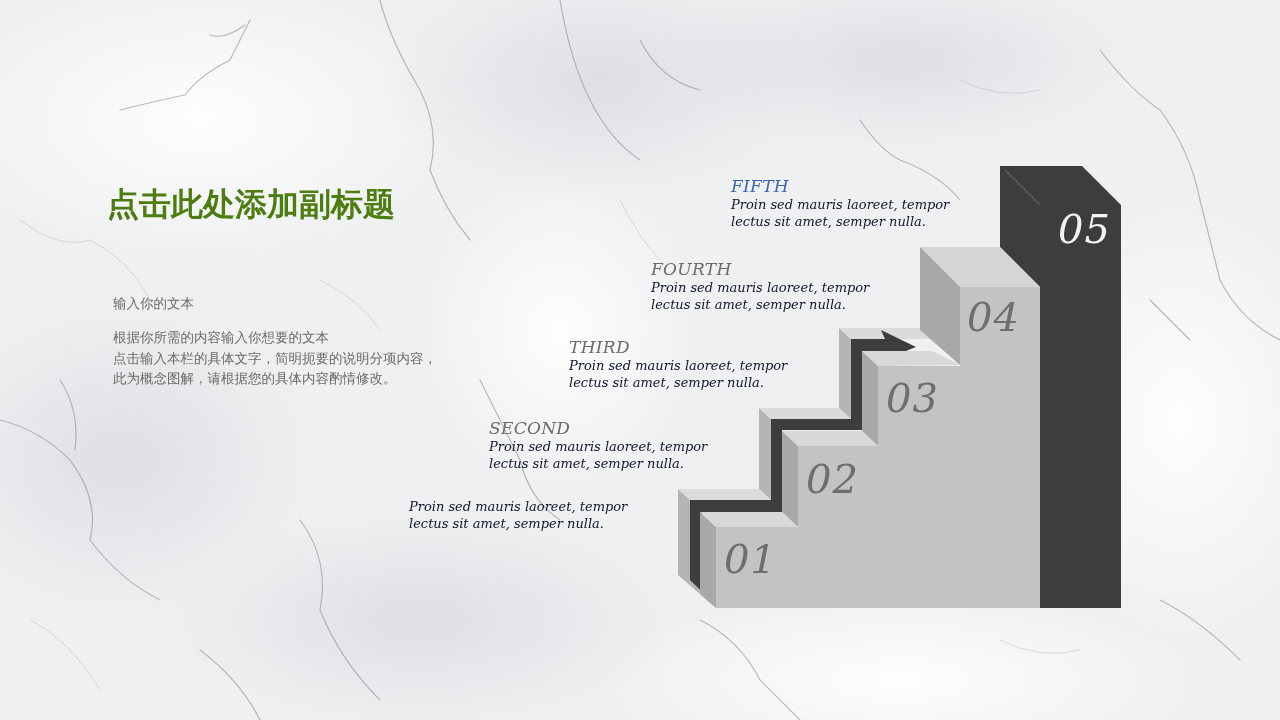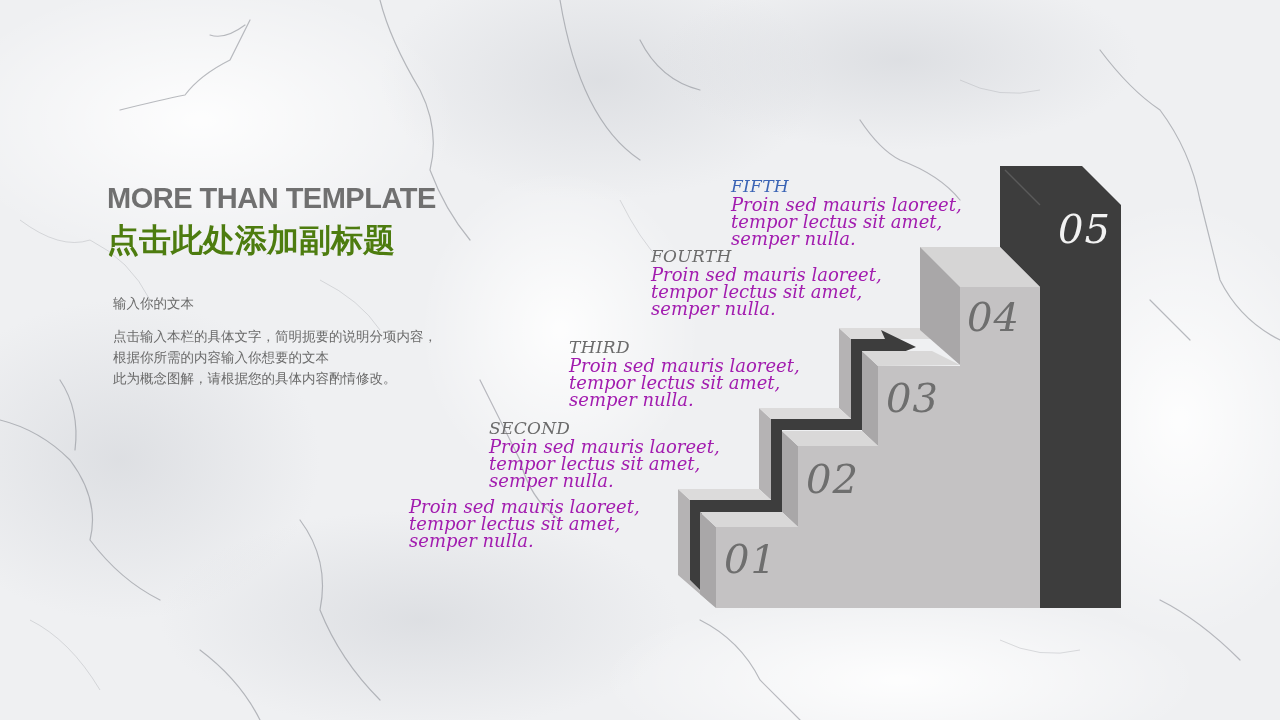--- a/index.html
+++ b/index.html
@@ -21,21 +21,21 @@
   .desc { position: absolute; left: 113px; top: 292px; color: #6a6a6a; font-size: 13.5px; line-height: 22px; }
   .desc .line { white-space: nowrap; line-height: 22px; }
   .desc .line.tight { line-height: 20px; }
   .stairs { position: absolute; left: 0; top: 0; width: 1280px; height: 720px; }
   .step-label {
     position: absolute; text-align: left; width: 260px;
     font-family: "DejaVu Serif", serif; font-style: italic;
   }
   .step-label .name { font-size: 17px; color: #6b6b6b; line-height: 20px; letter-spacing: 0.3px; }
   .step-label .name.accent { color: #3b64b5; }
-  .step-label .text { font-size: 18px; color: #a21caf; line-height: 17px; }
+  .step-label .text { font-size: 13px; color: #0f172a; line-height: 17px; }
   .num {
     position: absolute; font-family: "DejaVu Serif", serif; font-style: italic;
     font-size: 40px; color: #6e6e6e; letter-spacing: 1px;
   }
   .num.light { color: #f2f2f2; }
 </style>
 </head>
 <body>
 
 <svg class="bg" viewBox="0 0 1280 720" xmlns="http://www.w3.org/2000/svg">
@@ -80,28 +80,27 @@
     <path d="M20 220 Q60 250 90 240 Q130 260 150 300"></path>
     <path d="M320 280 Q360 300 380 330"></path>
     <path d="M960 80 Q1000 100 1040 90"></path>
     <path d="M1000 640 Q1040 660 1080 650"></path>
     <path d="M30 620 Q70 640 100 690"></path>
     <path d="M620 200 Q640 240 660 260"></path>
   </g>
 </svg>
 
 <div class="title-block">
-  <div class="en-title">MORE THAN TEMPLATE</div>
   <div class="cn-title">点击此处添加副标题</div>
 </div>
 
 <div class="desc">
   <div class="line" style="margin-bottom:12px;">输入你的文本</div>
+  <div class="line">根据你所需的内容输入你想要的文本</div>
   <div class="line tight">点击输入本栏的具体文字，简明扼要的说明分项内容，</div>
-  <div class="line">根据你所需的内容输入你想要的文本</div>
   <div class="line tight">此为概念图解，请根据您的具体内容酌情修改。</div>
 </div>
 
 <svg class="stairs" viewBox="0 0 1280 720" xmlns="http://www.w3.org/2000/svg">
 
   <g>
     <polygon points="1000,166 1082,166 1121,205 1121,608 1000,608" fill="#3d3d3d"></polygon>
     <line x1="1005" y1="170" x2="1040" y2="205" stroke="#5a5a5a" stroke-width="1.5"></line>
   </g>
 
@@ -148,20 +147,20 @@
   <div class="text">Proin sed mauris laoreet, tempor lectus sit amet, semper nulla.</div>
 </div>
 <div class="step-label" style="left:489px; top:418px;">
   <div class="name">SECOND</div>
   <div class="text">Proin sed mauris laoreet, tempor lectus sit amet, semper nulla.</div>
 </div>
 <div class="step-label" style="left:569px; top:337px;">
   <div class="name">THIRD</div>
   <div class="text">Proin sed mauris laoreet, tempor lectus sit amet, semper nulla.</div>
 </div>
-<div class="step-label" style="left:651px; top:246px;">
+<div class="step-label" style="left:651px; top:259px;">
   <div class="name">FOURTH</div>
   <div class="text">Proin sed mauris laoreet, tempor lectus sit amet, semper nulla.</div>
 </div>
 <div class="step-label" style="left:731px; top:176px;">
   <div class="name accent">FIFTH</div>
   <div class="text">Proin sed mauris laoreet, tempor lectus sit amet, semper nulla.</div>
 </div>
 
 </body></html>

